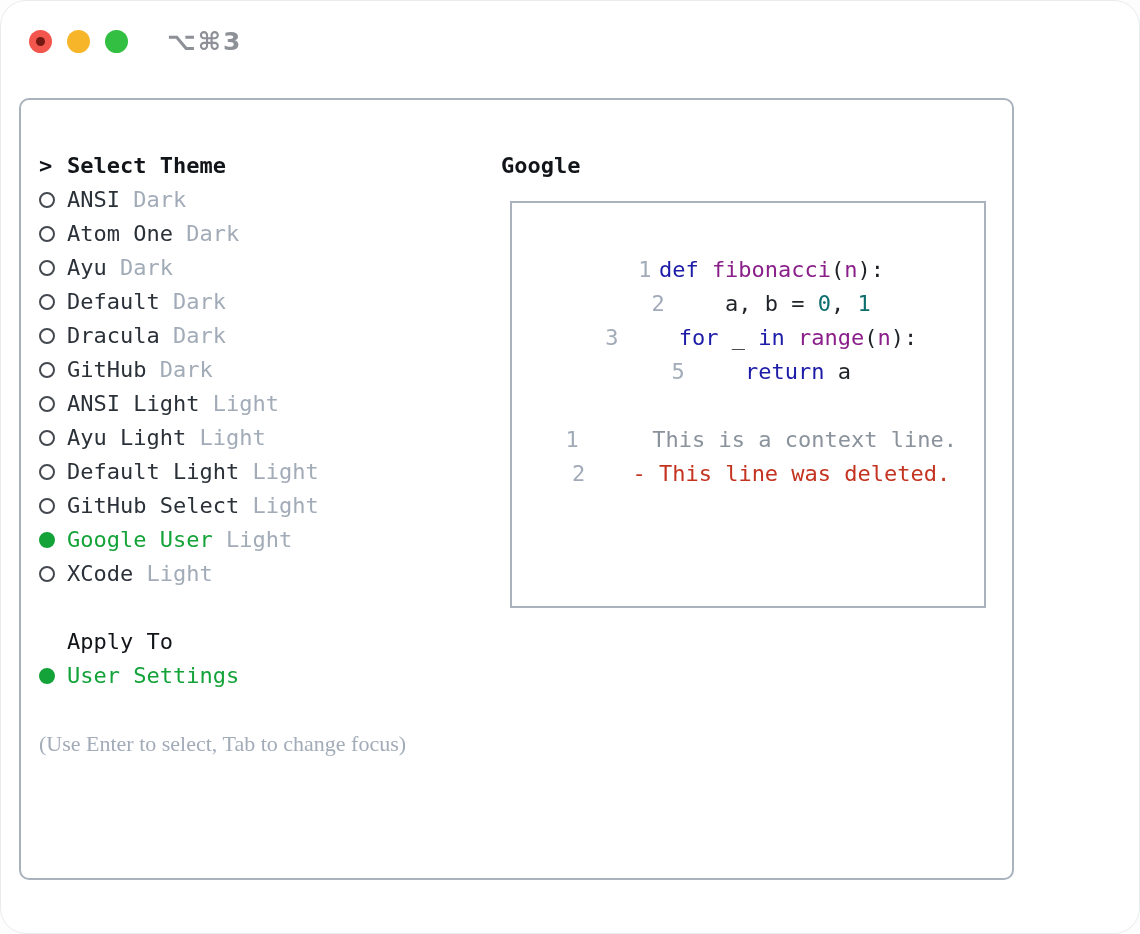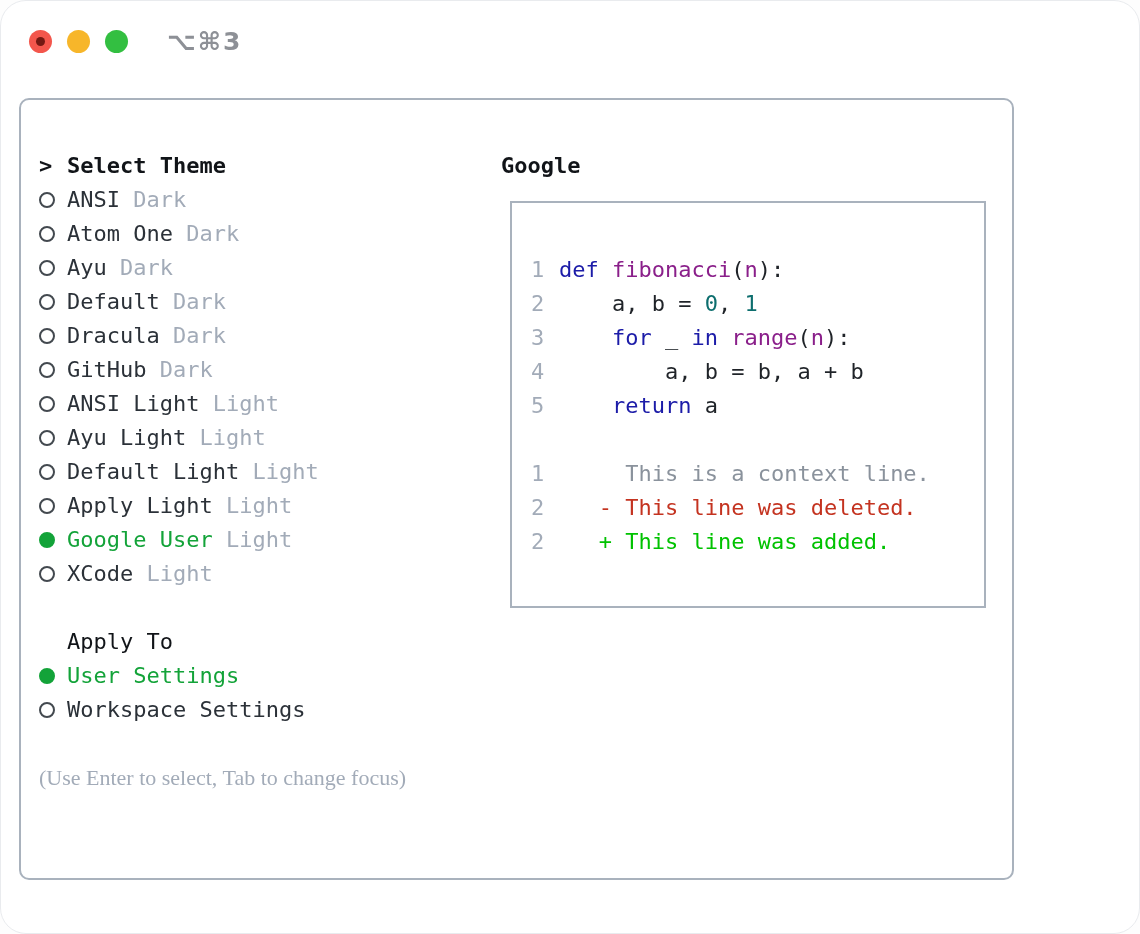--- a/index.html
+++ b/index.html
@@ -118,21 +118,21 @@
   }
   .preview-box {
     margin-top: 18px;
     margin-left: 9px;
     width: 476px;
     height: 407px;
     border: 2px solid var(--border);
     box-sizing: border-box;
     padding: 50px 0 0 19px;
   }
-  .cl { height: 34px; line-height: 34px; white-space: pre; }
+  .cl { height: 34px; line-height: 34px; white-space: pre; text-align: center; }
   .ln {
     display: inline-block;
     width: 28px;
     color: var(--muted);
   }
   .tk-kw  { color: var(--kw); }
   .tk-fn  { color: var(--fn); }
   .tk-nm  { color: var(--nm); }
   .tk-pl  { color: #1f2328; }
   .tk-ctx { color: var(--ctx); margin-top: 42px; }
@@ -163,50 +163,47 @@
         <div id="theme-list">
             <div class="row"><span class="marker-col"><span class="radio"></span></span><span class="theme-name">ANSI</span><span class="theme-tag"> Dark</span></div>
             <div class="row"><span class="marker-col"><span class="radio"></span></span><span class="theme-name">Atom One</span><span class="theme-tag"> Dark</span></div>
             <div class="row"><span class="marker-col"><span class="radio"></span></span><span class="theme-name">Ayu</span><span class="theme-tag"> Dark</span></div>
             <div class="row"><span class="marker-col"><span class="radio"></span></span><span class="theme-name">Default</span><span class="theme-tag"> Dark</span></div>
             <div class="row"><span class="marker-col"><span class="radio"></span></span><span class="theme-name">Dracula</span><span class="theme-tag"> Dark</span></div>
             <div class="row"><span class="marker-col"><span class="radio"></span></span><span class="theme-name">GitHub</span><span class="theme-tag"> Dark</span></div>
             <div class="row"><span class="marker-col"><span class="radio"></span></span><span class="theme-name">ANSI Light</span><span class="theme-tag"> Light</span></div>
             <div class="row"><span class="marker-col"><span class="radio"></span></span><span class="theme-name">Ayu Light</span><span class="theme-tag"> Light</span></div>
             <div class="row"><span class="marker-col"><span class="radio"></span></span><span class="theme-name">Default Light</span><span class="theme-tag"> Light</span></div>
-            <div class="row"><span class="marker-col"><span class="radio"></span></span><span class="theme-name">Apply Light</span><span class="theme-tag"> Light</span></div>
+            <div class="row"><span class="marker-col"><span class="radio"></span></span><span class="theme-name">GitHub Select</span><span class="theme-tag"> Light</span></div>
             <div class="row"><span class="marker-col"><span class="radio selected"></span></span><span class="theme-name selected">Google User</span><span class="theme-tag"> Light</span></div>
             <div class="row"><span class="marker-col"><span class="radio"></span></span><span class="theme-name">XCode</span><span class="theme-tag"> Light</span></div>
           </div>
 
         <div class="spacer"></div>
 
         <div class="row">
           <span class="marker-col"></span>
           <span class="section-label">Apply To</span>
         </div>
 
         <div id="apply-list">
             <div class="row"><span class="marker-col"><span class="radio selected"></span></span><span class="theme-name selected">User Settings</span></div>
-            <div class="row"><span class="marker-col"><span class="radio"></span></span><span class="theme-name">Workspace Settings</span></div>
           </div>
 
         <div class="hint">(Use Enter to select, Tab to change focus)</div>
       </div>
 
       <div class="right-col">
         <div class="preview-title">Google</div>
         <div class="preview-box" id="preview-box">
             <div class="cl"><span class="ln">1</span><span class="tk-kw">def </span><span class="tk-fn">fibonacci</span><span class="tk-pl">(</span><span class="tk-fn">n</span><span class="tk-pl">):</span></div>
             <div class="cl"><span class="ln">2</span><span class="tk-pl">    a, b = </span><span class="tk-nm">0</span><span class="tk-pl">, </span><span class="tk-nm">1</span></div>
             <div class="cl"><span class="ln">3</span><span class="tk-pl">    </span><span class="tk-kw">for</span><span class="tk-pl"> _ </span><span class="tk-kw">in</span><span class="tk-pl"> </span><span class="tk-fn">range</span><span class="tk-pl">(</span><span class="tk-fn">n</span><span class="tk-pl">):</span></div>
-            <div class="cl"><span class="ln">4</span><span class="tk-pl">        a, b = b, a + b</span></div>
             <div class="cl"><span class="ln">5</span><span class="tk-pl">    </span><span class="tk-kw">return</span><span class="tk-pl"> a</span></div>
             <div class="cl"><span class="ln"></span></div>
             <div class="cl"><span class="ln">1</span><span class="tk-ctx">     This is a context line.</span></div>
             <div class="cl"><span class="ln">2</span><span class="tk-del">   - This line was deleted.</span></div>
-            <div class="cl"><span class="ln">2</span><span class="tk-add">   + This line was added.</span></div>
           </div>
       </div>
 
     </div>
   </div>
 </div>
 
 </body></html>

